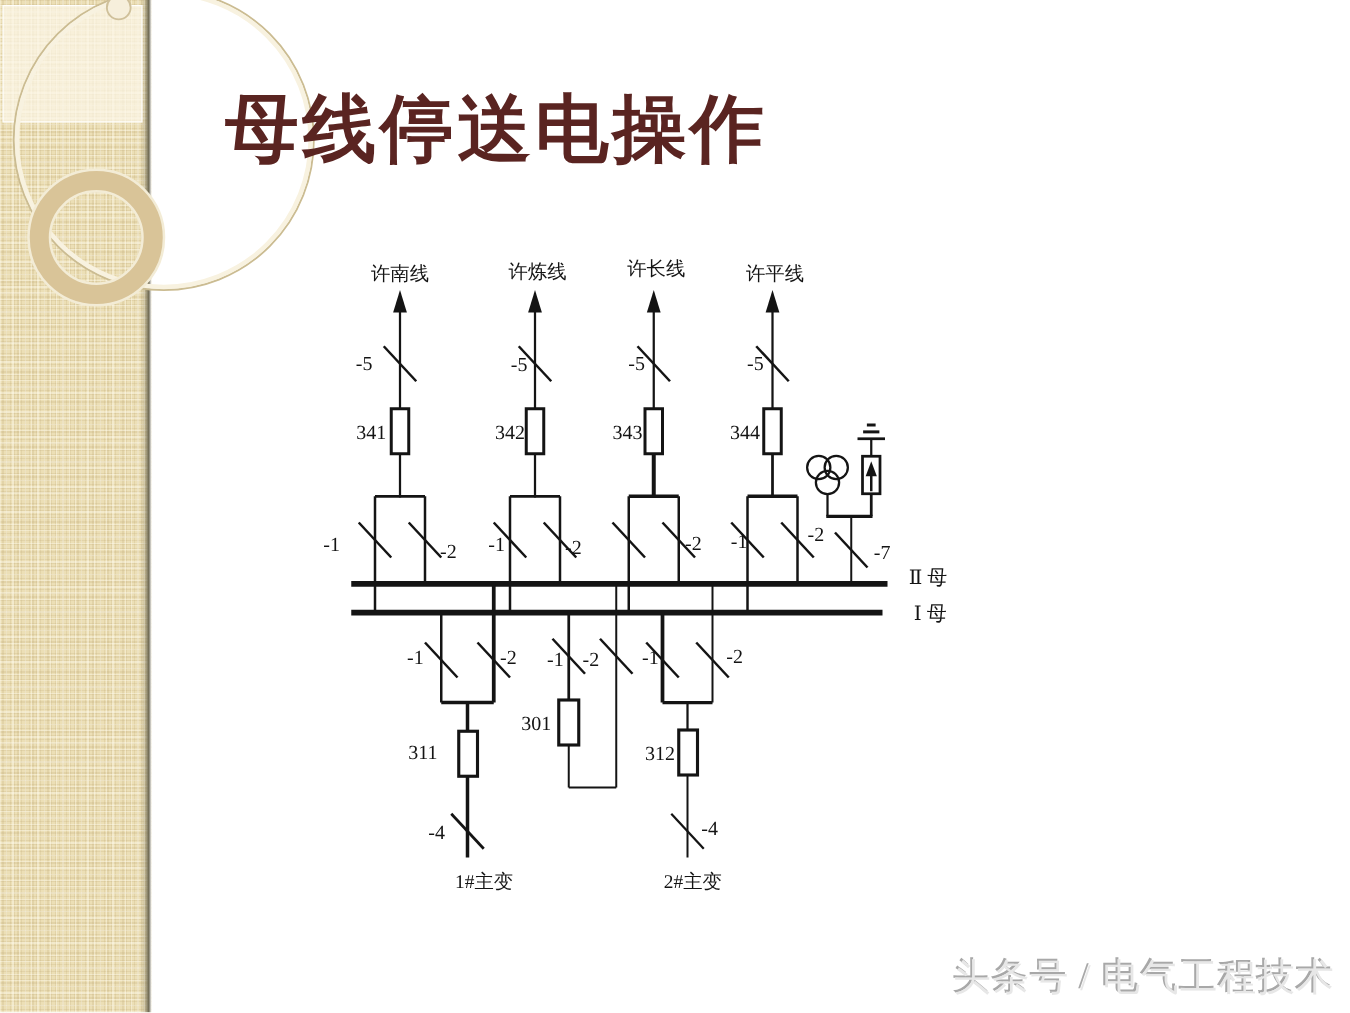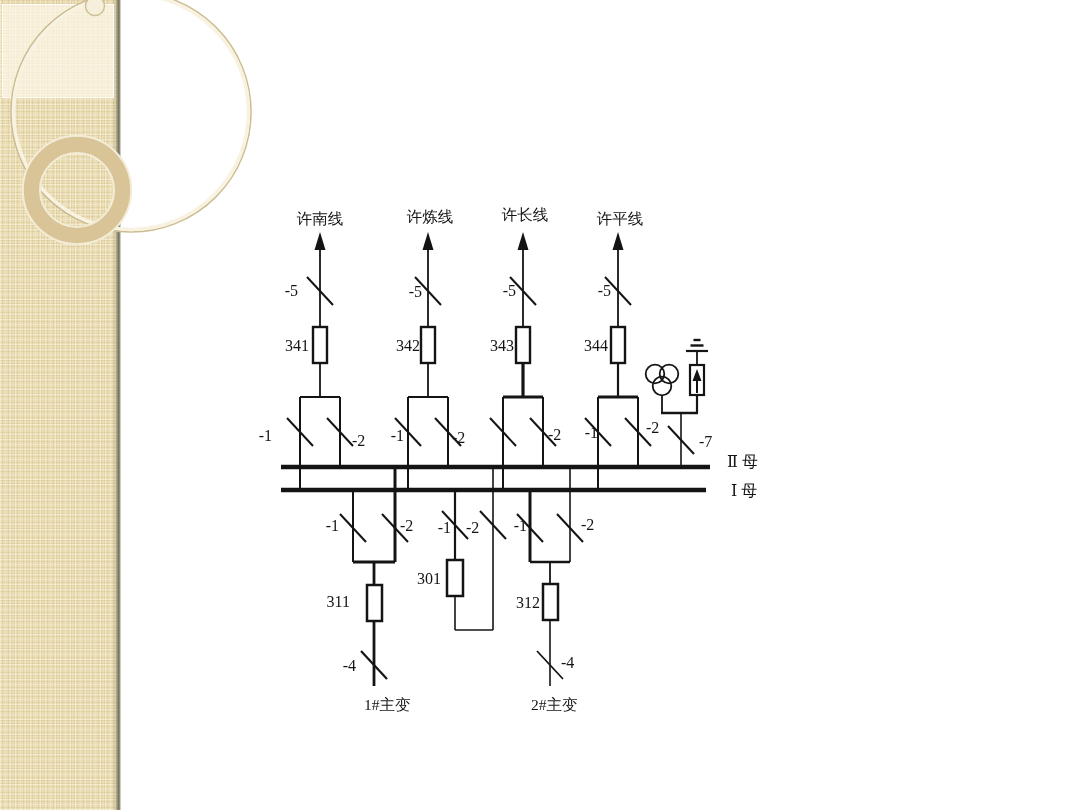--- a/index.html
+++ b/index.html
@@ -51,20 +51,21 @@
       <circle cx="131" cy="112" r="117.5" fill="none" stroke="#f8f2e0" stroke-width="3.6"></circle>
     </g>
     <g>
       <circle cx="77" cy="190" r="45.5" fill="none" stroke="#d9c498" stroke-width="17"></circle>
       <circle cx="77" cy="190" r="54.2" fill="none" stroke="#f3ecd6" stroke-width="2"></circle>
       <circle cx="77" cy="190" r="37" fill="none" stroke="#f3ecd6" stroke-width="2"></circle>
     </g>
     <circle cx="95" cy="6" r="9.5" fill="#f6efdb" stroke="#cfc09a" stroke-width="1.5"></circle>
   </svg>
 
+  <div class="title">母线停送电操作</div>
 
   <svg class="diagram" width="1080" height="810" viewBox="0 0 1080 810" stroke="#141414" fill="none" stroke-linecap="butt">
 
     <g>
       <text class="t-cjk" x="320" y="224" text-anchor="middle" stroke="none" fill="#141414">许南线</text>
       <polygon points="320,232 314.5,250 325.5,250" fill="#141414" stroke="none"></polygon>
       <line x1="320" y1="246" x2="320" y2="327" stroke-width="1.8"></line>
       <line x1="307" y1="277" x2="333" y2="305" stroke-width="2"></line>
       <text class="t-num" x="298" y="296" text-anchor="end" stroke="none" fill="#141414">-5</text>
       <rect x="313" y="327" width="14" height="36" stroke-width="2.4" fill="#fff"></rect>
@@ -207,14 +208,15 @@
       <line x1="550" y1="562" x2="550" y2="584" stroke-width="1.8"></line>
       <rect x="543" y="584" width="15" height="36" stroke-width="2.5" fill="#fff"></rect>
       <text class="t-num" x="540" y="608" text-anchor="end" stroke="none" fill="#141414">312</text>
       <line x1="550" y1="620" x2="550" y2="686" stroke-width="1.6"></line>
       <line x1="537" y1="651" x2="563" y2="679" stroke-width="1.8"></line>
       <text class="t-num" x="561" y="668" stroke="none" fill="#141414">-4</text>
       <text class="t-cjk" x="531" y="710" stroke="none" fill="#141414">2#主变</text>
     </g>
   </svg>
 
+  <div class="watermark">头条号 / 电气工程技术</div>
 
 </div>
 
 </body></html>

